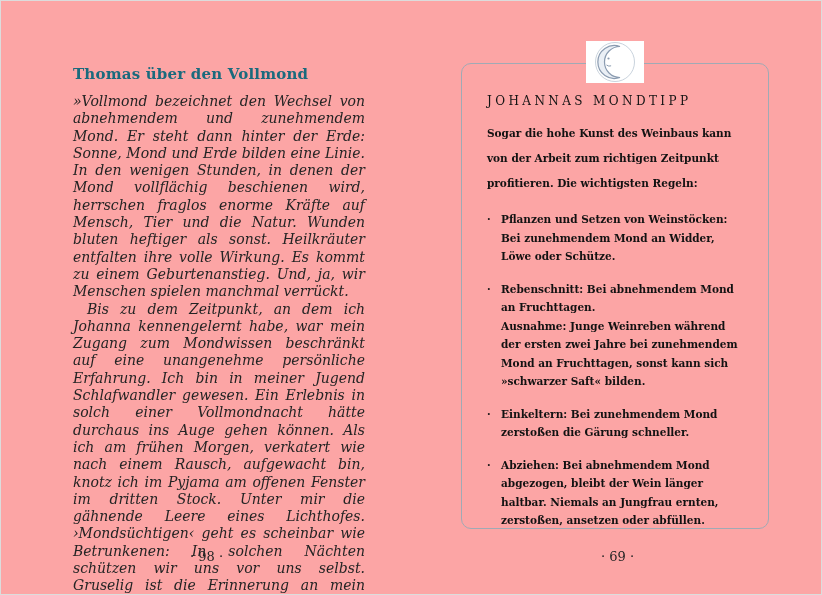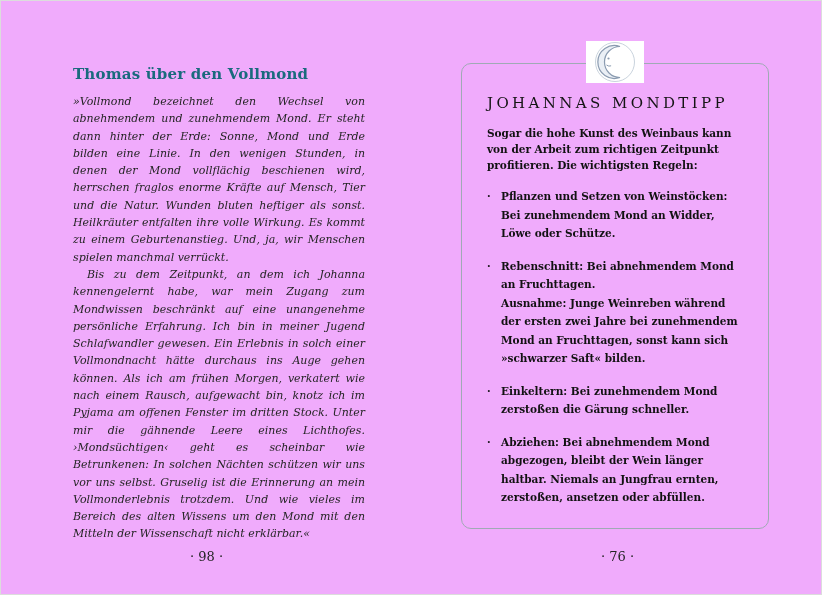--- a/index.html
+++ b/index.html
@@ -1,19 +1,19 @@
 <!DOCTYPE html>
 <html lang="de"><head>
 <meta charset="utf-8">
 <style>
   html, body { margin: 0; padding: 0; background: #ffffff; }
   .spread {
     position: relative;
     width: 822px; height: 595px;
-    background: #f0abfc;
+    background: #fca5a5;
     border: 1px solid #dcdcdc;
     box-sizing: border-box;
     font-family: "DejaVu Serif", serif;
     overflow: hidden;
   }
 
   
   .left-page {
     position: absolute;
     left: 72px; top: 64px;
@@ -22,21 +22,21 @@
   .left-heading {
     margin: 0 0 10px 0;
     font-size: 15px;
     font-weight: bold;
     color: #1a6a7d;
     letter-spacing: 0.2px;
   }
   .body-par {
     margin: 0;
     font-style: italic;
-    font-size: 11px;
+    font-size: 14px;
     line-height: 17.3px;
     text-align: justify;
     color: #242424;
     hyphens: auto;
     -webkit-hyphens: auto;
   }
   .body-par.indent { text-indent: 14px; }
 
   
   .tip-box {
@@ -50,31 +50,31 @@
   }
   .moon-wrap {
     position: absolute;
     top: -23px; left: 50%;
     transform: translateX(-50%);
     background: #ffffff;
     padding: 0 8px;
     line-height: 0;
   }
   .tip-title {
-    font-size: 15px;
+    font-size: 12px;
     letter-spacing: 3.4px;
     color: #141414;
     white-space: nowrap;
     margin-bottom: 13px;
   }
   .tip-intro {
     margin: 0 0 14px 0;
     font-weight: bold;
     font-size: 10.5px;
-    line-height: 16px;
+    line-height: 25px;
     color: #121212;
   }
   .bullet {
     display: flex;
     margin-bottom: 14px;
     font-weight: bold;
     font-size: 10.5px;
     line-height: 18.5px;
     color: #121212;
   }
@@ -141,15 +141,15 @@
 
     <div class="bullet">
       <span class="marker">·</span>
       <span class="btext">
         <span>Abziehen: Bei abnehmendem Mond abgezogen, bleibt der Wein länger haltbar. Niemals an Jungfrau ernten, zerstoßen, ansetzen oder abfüllen.</span>
       </span>
     </div>
   </div>
 
   <div class="pagenum num-left">· 98 ·</div>
-  <div class="pagenum num-right">· 76 ·</div>
+  <div class="pagenum num-right">· 69 ·</div>
 
 </div>
 
 </body></html>

